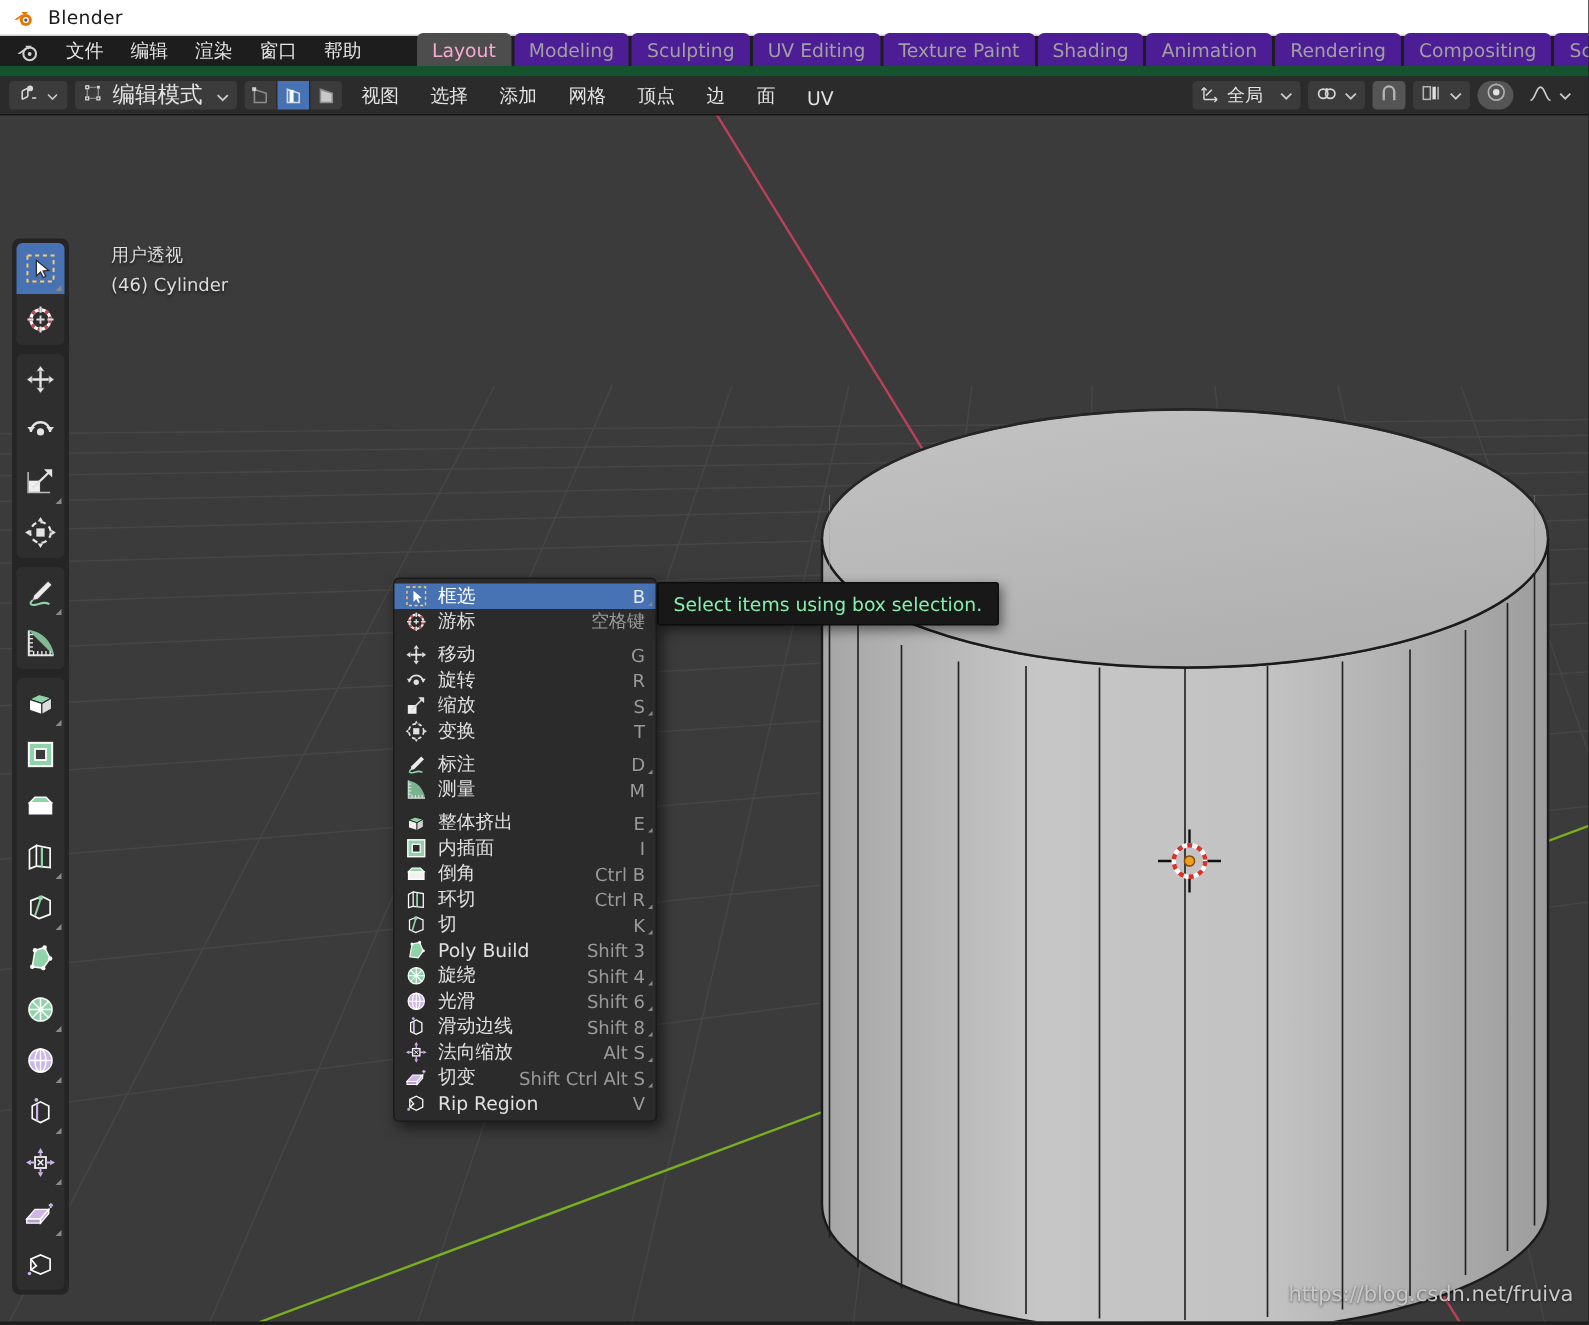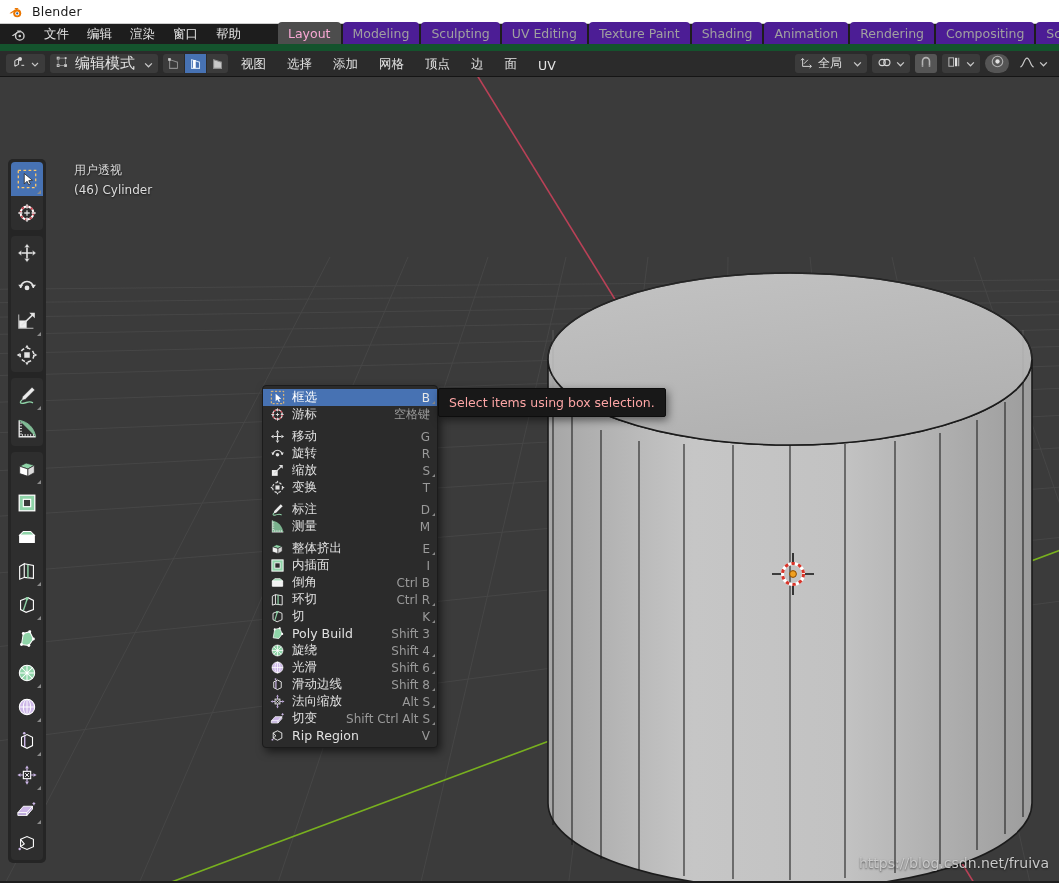--- a/index.html
+++ b/index.html
@@ -166,21 +166,21 @@
     border-width:0 0 3px 3px;border-color:transparent transparent #8a8a8a transparent;
   }
   .mi-sep { height:5px; }
 
   
   #tooltip {
     position:absolute; left:438px; top:311px;
     background:#181818; border:1px solid #0d0d0d;
     border-radius:2px;
     padding: 6px 10px;
-    color:#fca5a5; font-size:12.5px;
+    color:#86efac; font-size:12.5px;
     box-shadow: 2px 3px 8px rgba(0,0,0,.5);
     white-space:nowrap;
     z-index: 40;
   }
 
   
   #watermark {
     position:absolute; right:10px; bottom:10px;
     font-size:14px; color:#c9c9c9;
     text-shadow:0 1px 2px rgba(0,0,0,.6);

